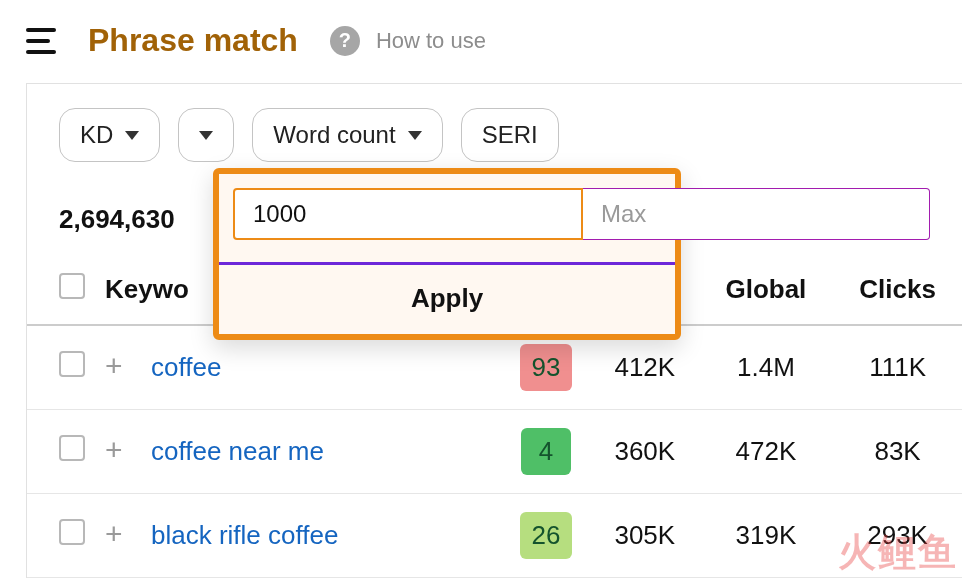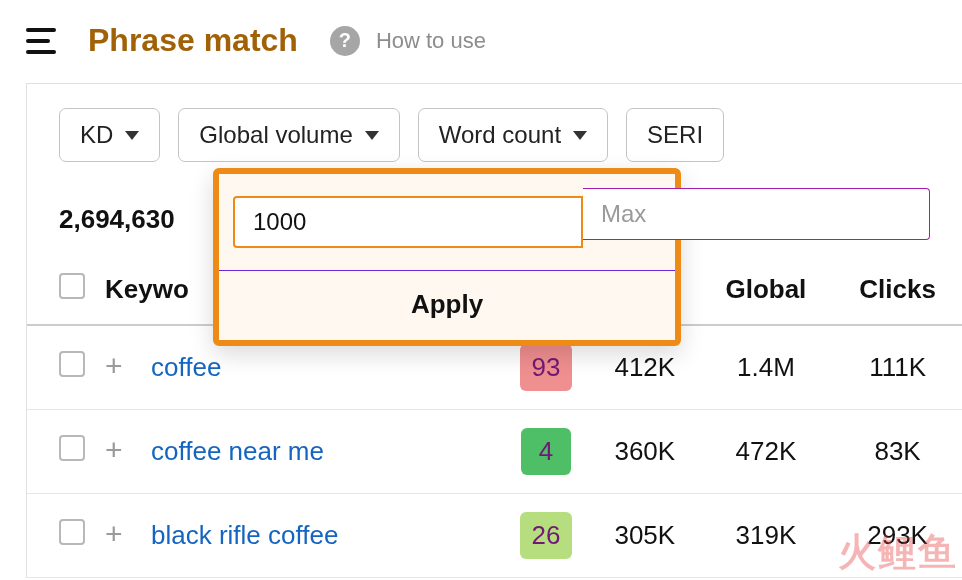--- a/index.html
+++ b/index.html
@@ -76,21 +76,21 @@
     display: flex;
     gap: 18px;
     padding: 24px 32px 0 32px;
     flex-wrap: nowrap;
   }
   .filter-btn {
     display: inline-flex;
     align-items: center;
     gap: 12px;
     border: 1px solid #c4c4c4;
-    border-radius: 7px;
+    border-radius: 16px;
     background: #fff;
     padding: 12px 20px;
     font-size: 24px;
     color: #222;
     cursor: pointer;
     white-space: nowrap;
   }
   .caret {
     width: 0;
     height: 0;
@@ -132,28 +132,27 @@
     border: 1px solid #a21caf;
     background: #fff;
     outline: none;
     color: #111;
   }
   .popover-inputs input::placeholder { color: #9a9a9a; }
   .popover-inputs input:first-child {
     border: 2px solid #ed8b16;
     border-right: 2px solid #ed8b16;
     border-radius: 4px 0 0 4px;
-    margin-top: 8px;
   }
   .popover-inputs input:last-child {
     border-left: none;
     border-radius: 0 4px 4px 0;
   }
   .popover-apply {
-    border-top: 1px solid #6d28d9;
+    border-top: 3px solid #6d28d9;
     text-align: center;
     padding: 18px 0 20px 0;
     font-size: 26px;
     font-weight: 700;
     color: #111;
     cursor: pointer;
   }
 
   
   table {
@@ -204,21 +203,21 @@
   }
   .kw-cell { width: 360px; }
   .kd-cell { width: 90px; text-align: center; }
   .kd-badge {
     display: inline-block;
     min-width: 50px;
     padding: 8px 12px;
     border-radius: 6px;
     font-weight: 500;
     text-align: center;
-    color: #701a75;
+    color: #14532d;
   }
   .sort-caret {
     display: inline-block;
     margin-left: 6px;
     width: 0;
     height: 0;
     border-left: 7px solid transparent;
     border-right: 7px solid transparent;
     border-top: 9px solid #333;
     vertical-align: middle;
@@ -255,21 +254,20 @@
 </div>
 
 <div class="card">
 
   <div class="filters">
     <div class="filter-btn">
       <span>KD</span>
       <span class="caret"></span>
     </div>
     <div class="filter-btn">
-      <span>Global volume</span>
       <span class="caret"></span>
     </div>
     <div class="filter-btn">
       <span>Word count</span>
       <span class="caret"></span>
     </div>
     <div class="filter-btn">
       <span>SERI</span>
     </div>
   </div>

